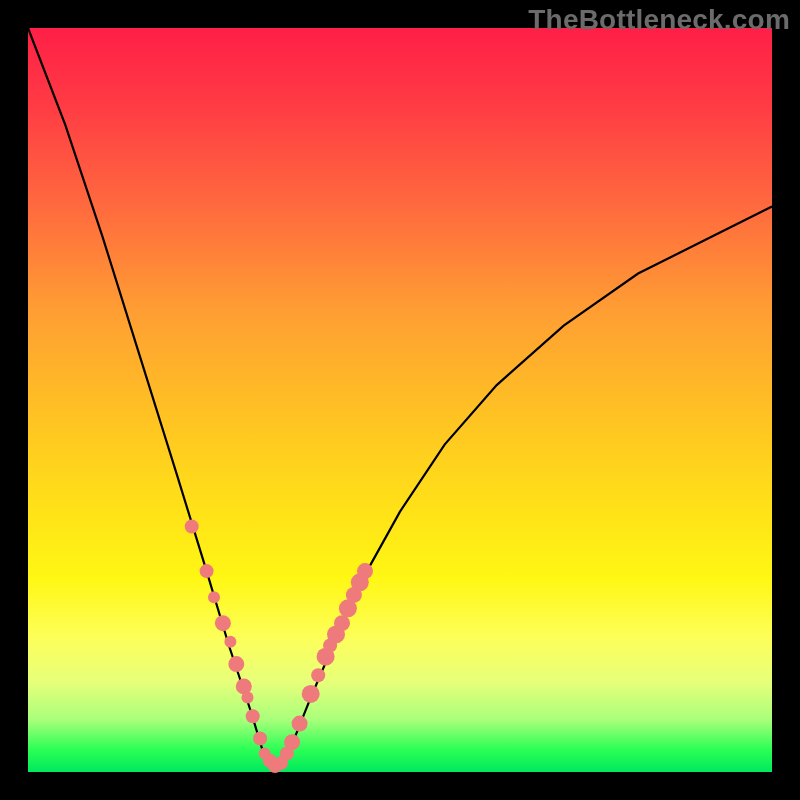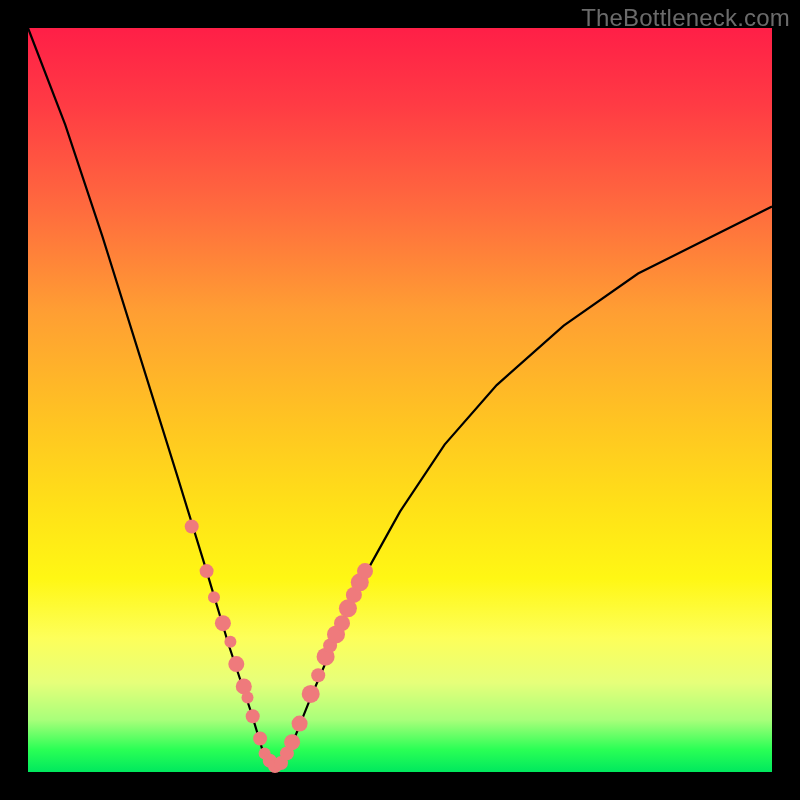--- a/index.html
+++ b/index.html
@@ -29,23 +29,23 @@
       #e6ff7a 88%,
       #a8ff7a 93%,
       #2aff55 97%,
       #00e85e 100%);
   }
   .watermark {
     position: absolute;
     top: 4px;
     right: 10px;
     color: #6b6b6b;
-    font-size: 24px;
+    font-size: 28px;
     letter-spacing: 0.2px;
-    font-weight: 400;
+    font-weight: 700;
   }
   svg.plot {
     position: absolute;
     left: 0;
     top: 0;
     width: 744px;
     height: 744px;
     overflow: visible;
   }
   .curve {

